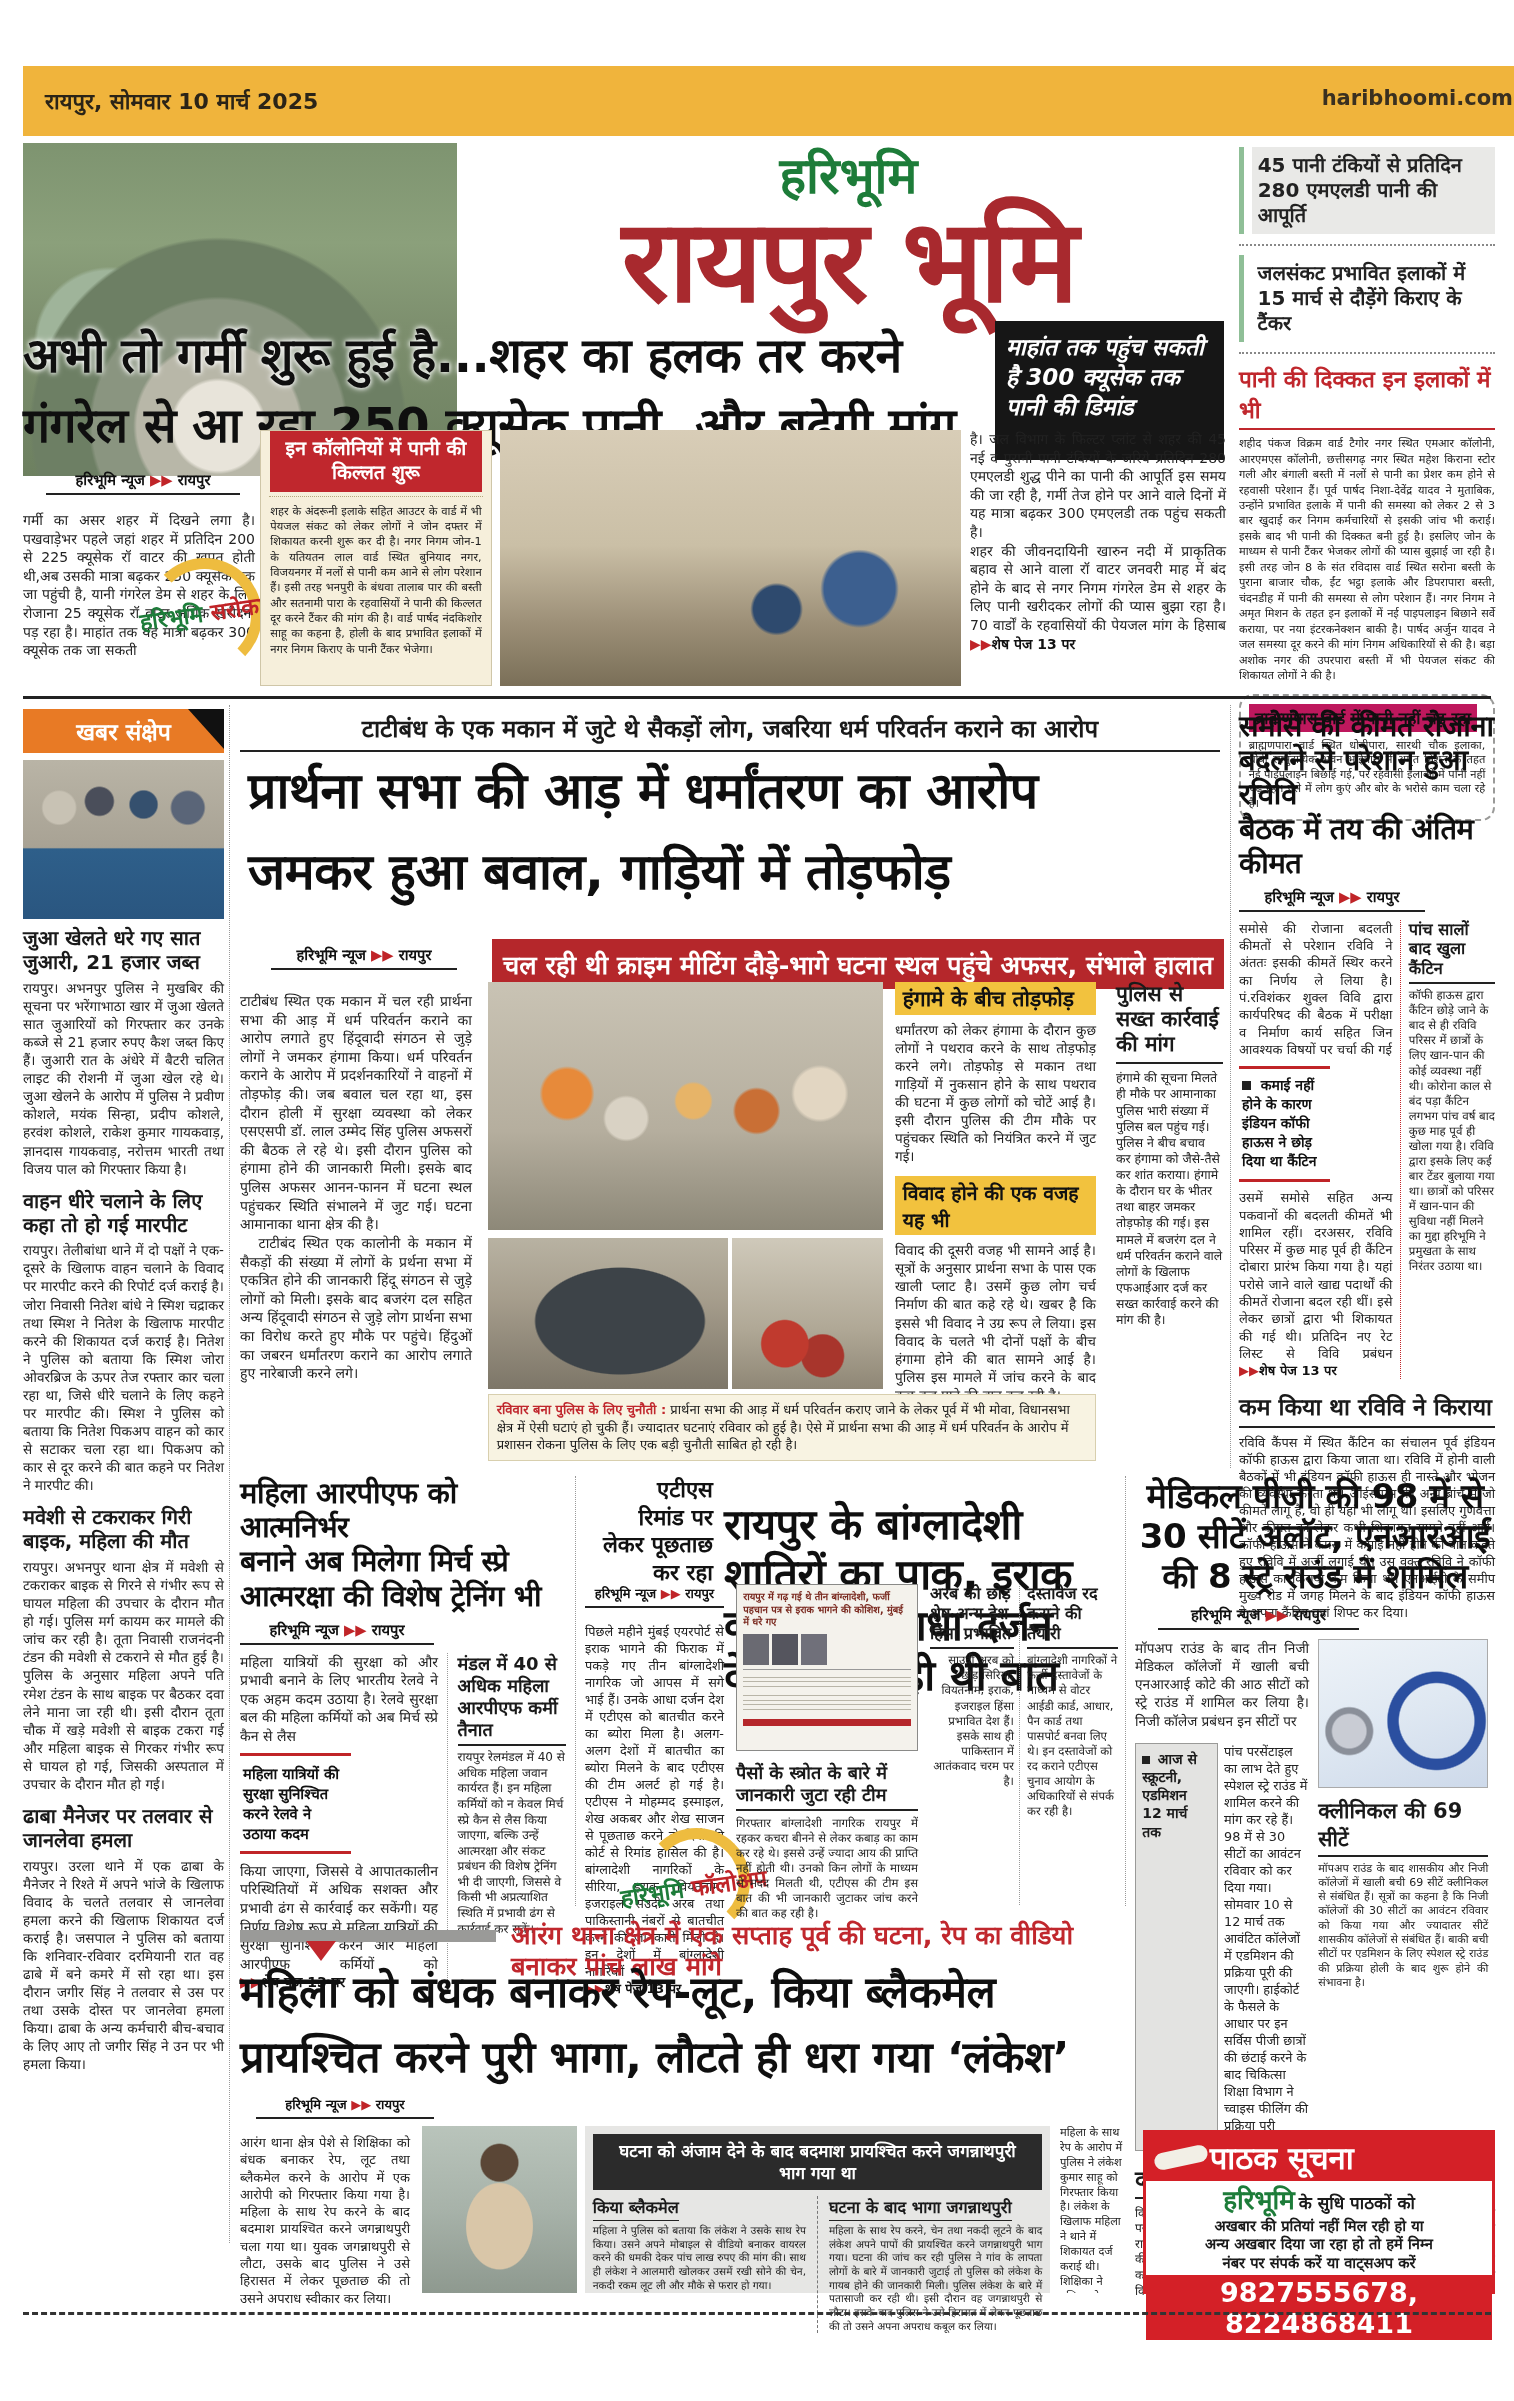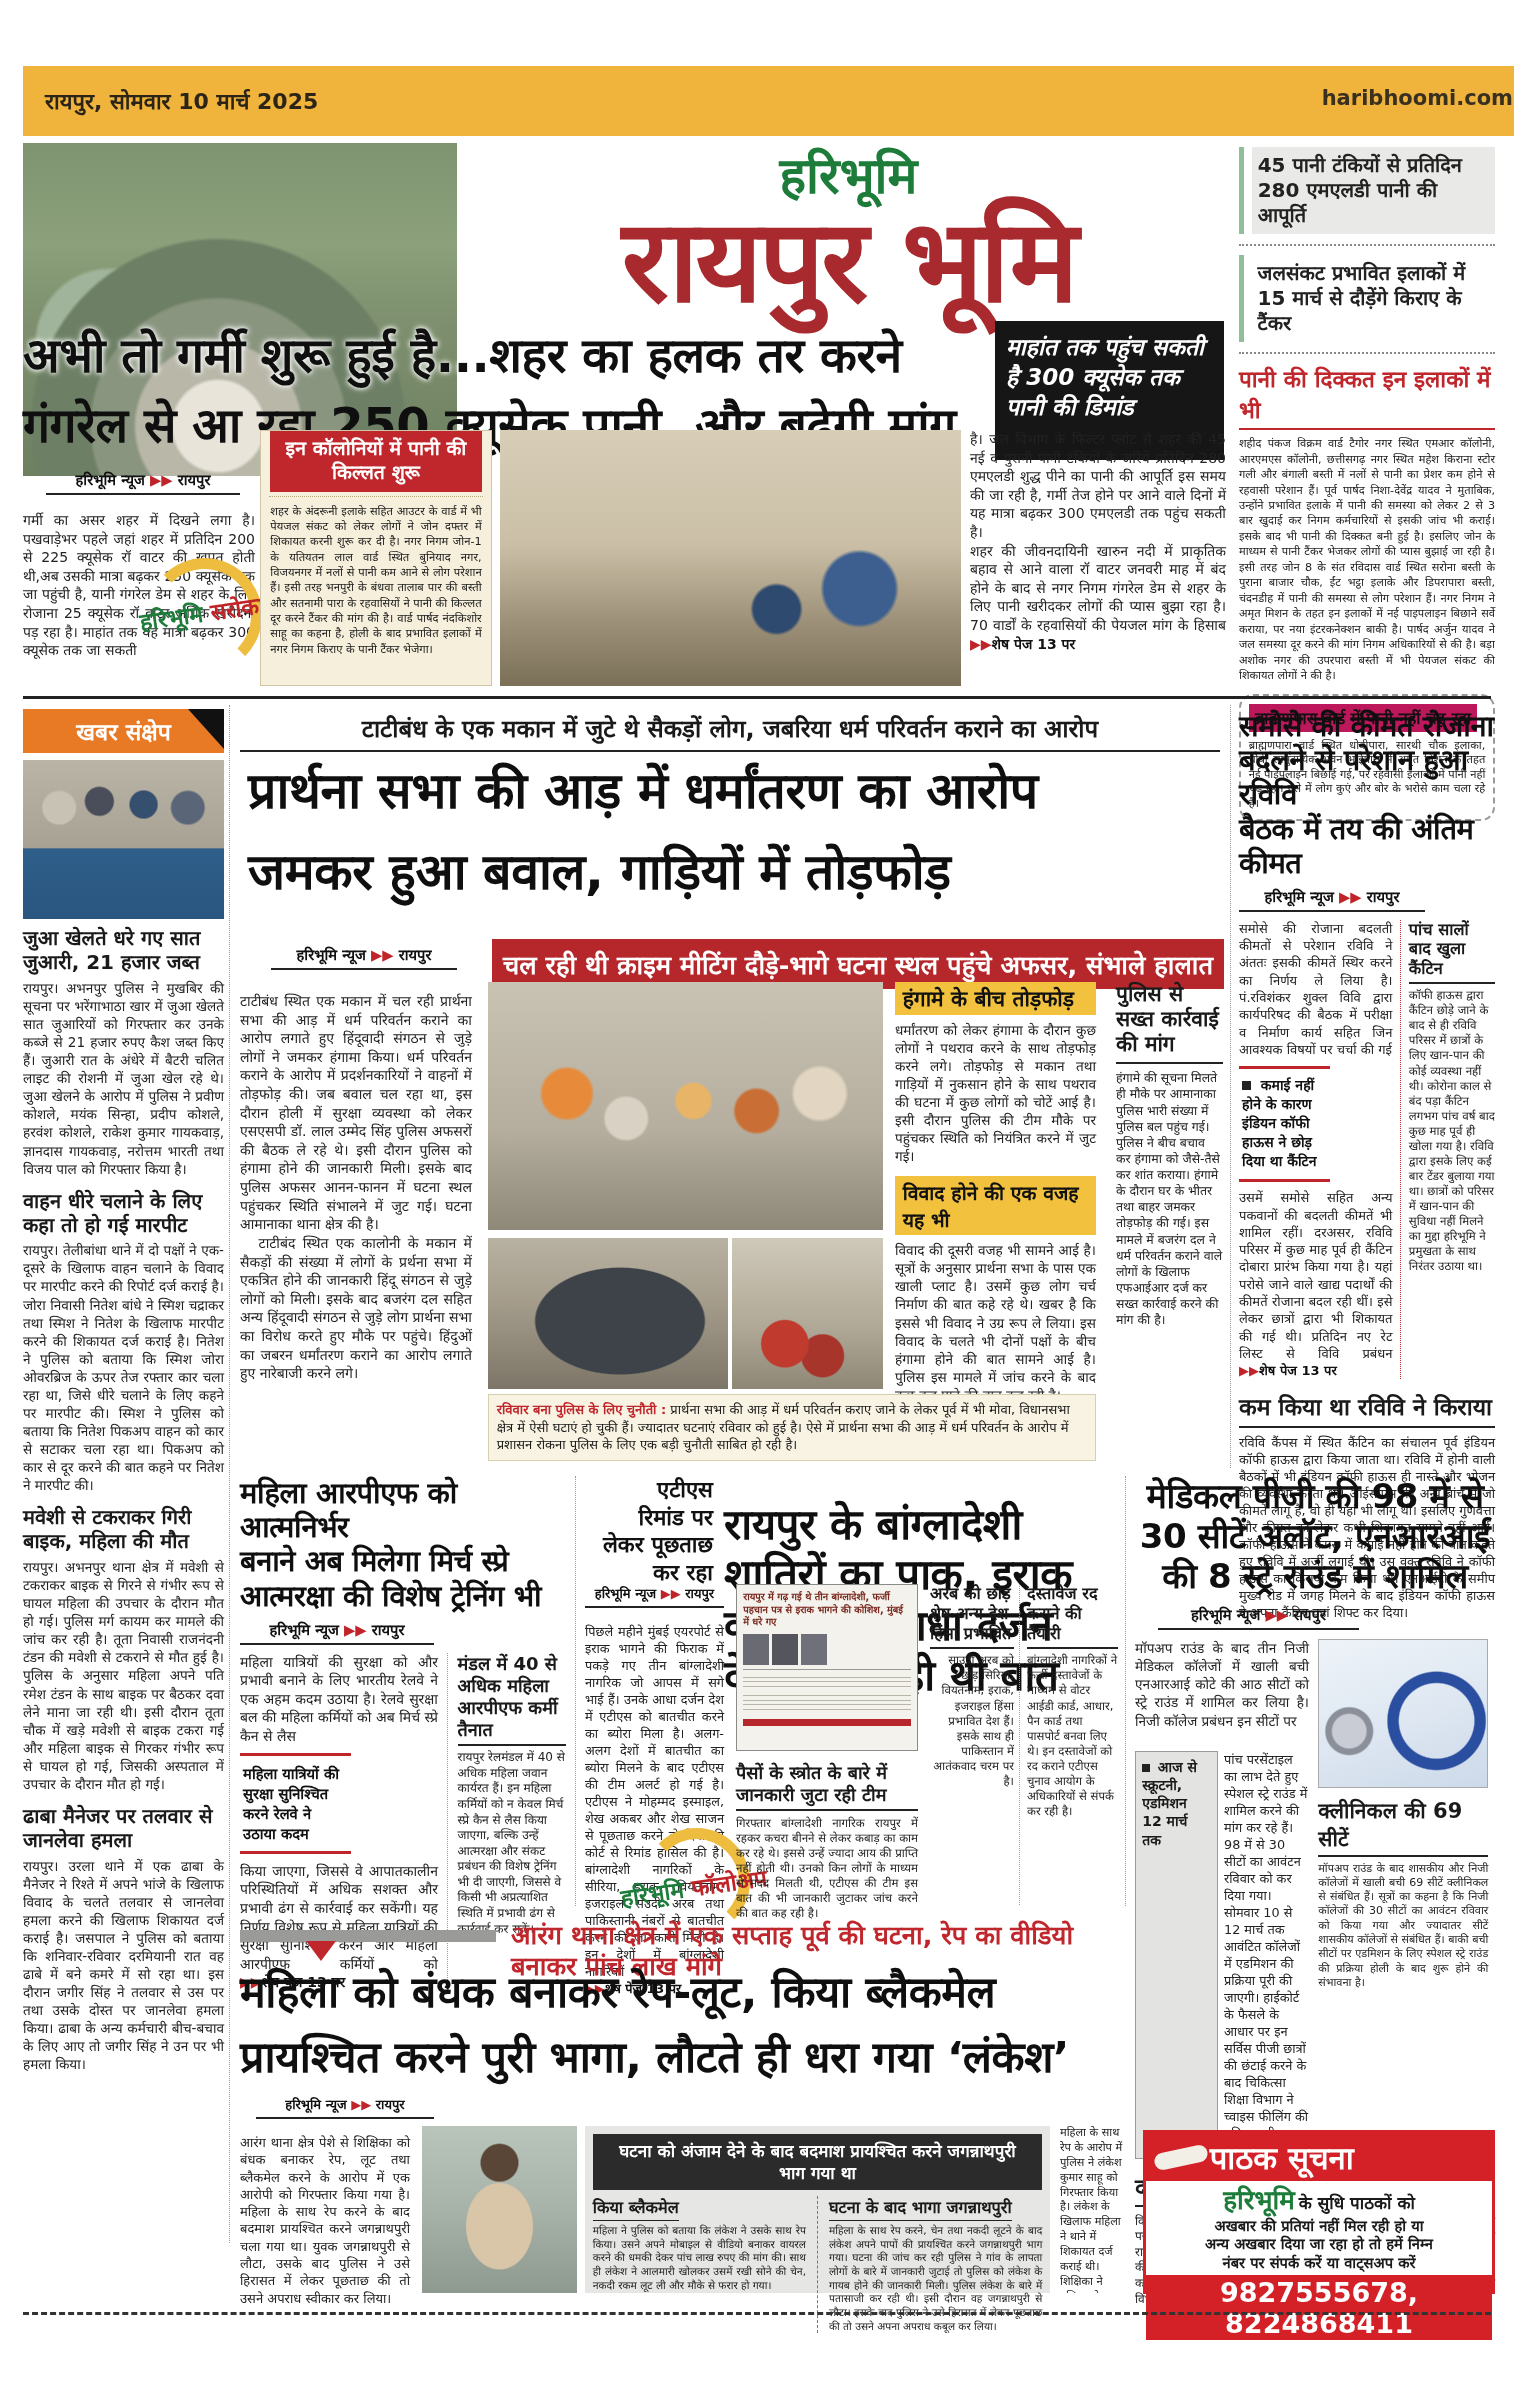--- a/index.html
+++ b/index.html
@@ -296,21 +296,21 @@
       <div>30 सीटें अलॉट, एनआरआई</div>
       <div>की 8 स्ट्रे राउंड में शामिल</div>
     </div>
     <div class="byline" style="width:201px;margin:7.7px 0 0 23px;">
       <span>हरिभूमि न्यूज</span> <span class="arr">▶▶</span>
       <span>रायपुर</span>
     </div>
     <div style="display:flex;gap:9.3px;margin-top:9.3px;">
       <div style="width:174px;">
         <div class="bt" style="font-size:13.6px;">मॉपअप राउंड के बाद तीन निजी मेडिकल कॉलेजों में खाली बची एनआरआई कोटे की आठ सीटों को स्ट्रे राउंड में शामिल कर लिया है। निजी कॉलेज प्रबंधन इन सीटों पर</div>
-        <div style="display:flex;gap:6.2px;margin-top:21px;">
+        <div style="display:flex;gap:6.2px;margin-top:13px;">
           <div class="graybox" style="width:77px;font-weight:bold;font-size:14px;padding:6.2px;line-height:1.3;">
             <span style="display:inline-block;width:7.7px;height:7.7px;background:#222;margin-right:3.1px;"></span>
             <span>आज से स्क्रूटनी, एडमिशन 12 मार्च तक</span>
           </div>
           <div class="bt" style="width:85px;font-size:12.8px;text-align:left;">
             <span>पांच परसेंटाइल का लाभ देते हुए स्पेशल स्ट्रे राउंड में शामिल करने की मांग कर रहे हैं। 98 में से 30 सीटों का आवंटन रविवार को कर दिया गया। सोमवार 10 से 12 मार्च तक आवंटित कॉलेजों में एडमिशन की प्रक्रिया पूरी की जाएगी। हाईकोर्ट के फैसले के आधार पर इन सर्विस पीजी छात्रों की छंटाई करने के बाद चिकित्सा शिक्षा विभाग ने च्वाइस फीलिंग की प्रक्रिया पूरी</span>
             <span class="jump"><span>▶▶</span><span style="color:#111;">शेष पेज 13 पर</span></span>
           </div>
         </div>
       </div>

